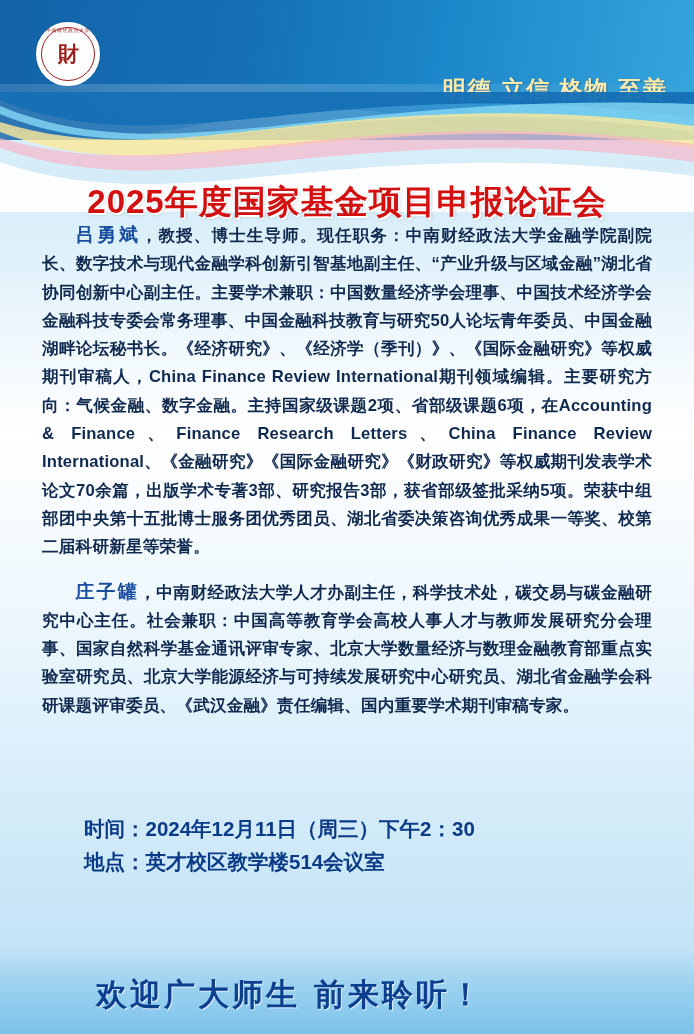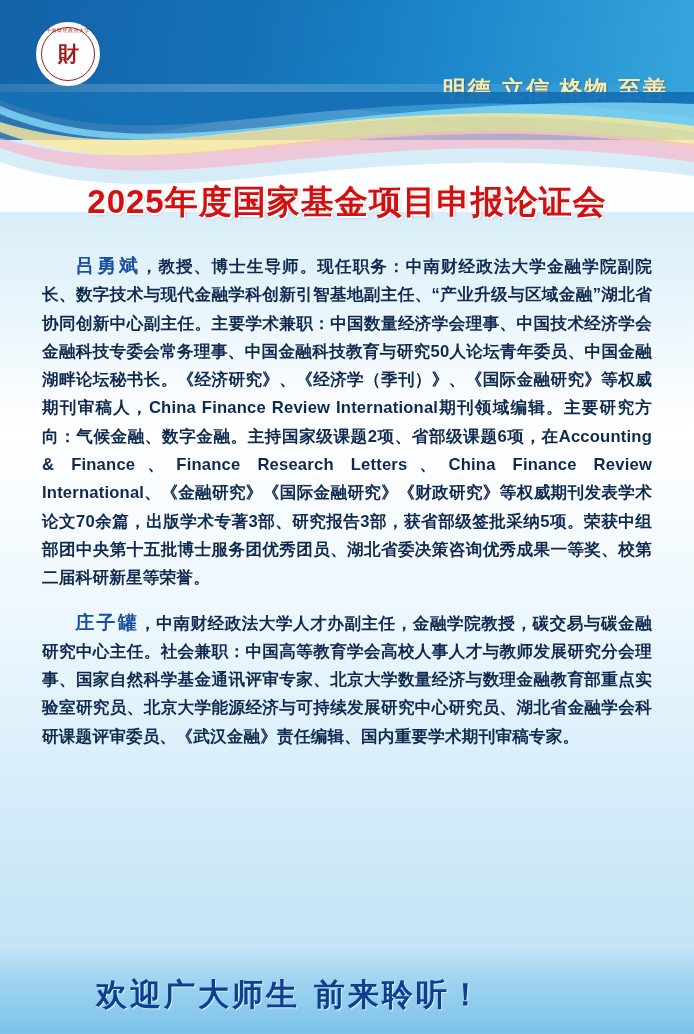--- a/index.html
+++ b/index.html
@@ -117,21 +117,21 @@
     font-weight: bold;
     color: #d40f0f;
     letter-spacing: 1px;
     text-shadow: 1.5px 1.5px 0 #ffffff, 2px 2px 3px rgba(0,0,0,0.18);
     white-space: nowrap;
   }
 
   
   .body-wrap {
     position: absolute;
-    left: 42px; top: 252px;
+    left: 42px; top: 221px;
     width: 610px;
   }
   .para {
     font-family: "Liberation Sans", sans-serif;
     font-size: 16.6px;
     line-height: 28.3px;
     color: #10294f;
     font-weight: bold;
     text-align: justify;
     text-indent: 2em;
@@ -208,23 +208,25 @@
     <path d="M0,70 C180,132 340,38 694,84 L694,120 L0,120 Z" fill="#ffffff" opacity="0.92"></path>
   </svg>
 
   <div class="main-title">2025年度国家基金项目申报论证会</div>
 
   <div class="body-wrap">
     <p class="para">
       <span class="speaker">吕勇斌</span><span>，教授、博士生导师。现任职务：中南财经政法大学金融学院副院长、数字技术与现代金融学科创新引智基地副主任、“产业升级与区域金融”湖北省协同创新中心副主任。主要学术兼职：中国数量经济学会理事、中国技术经济学会金融科技专委会常务理事、中国金融科技教育与研究50人论坛青年委员、中国金融湖畔论坛秘书长。《经济研究》、《经济学（季刊）》、《国际金融研究》等权威期刊审稿人，China Finance Review International期刊领域编辑。主要研究方向：气候金融、数字金融。主持国家级课题2项、省部级课题6项，在Accounting &amp; Finance、Finance Research Letters、China Finance Review International、《金融研究》《国际金融研究》《财政研究》等权威期刊发表学术论文70余篇，出版学术专著3部、研究报告3部，获省部级签批采纳5项。荣获中组部团中央第十五批博士服务团优秀团员、湖北省委决策咨询优秀成果一等奖、校第二届科研新星等荣誉。</span>
     </p>
     <p class="para">
-      <span class="speaker">庄子罐</span><span>，中南财经政法大学人才办副主任，金融学院教授，碳交易与碳金融研究中心主任。社会兼职：中国高等教育学会高校人事人才与教师发展研究分会理事、国家自然科学基金通讯评审专家、北京大学数量经济与数理金融教育部重点实验室研究员、北京大学能源经济与可持续发展研究中心研究员、湖北省金融学会科研课题评审委员、《武汉金融》责任编辑、国内重要学术期刊审稿专家。</span>
+      <span class="speaker">庄子罐</span><span>，中南财经政法大学人才办副主任，科学技术处，碳交易与碳金融研究中心主任。社会兼职：中国高等教育学会高校人事人才与教师发展研究分会理事、国家自然科学基金通讯评审专家、北京大学数量经济与数理金融教育部重点实验室研究员、北京大学能源经济与可持续发展研究中心研究员、湖北省金融学会科研课题评审委员、《武汉金融》责任编辑、国内重要学术期刊审稿专家。</span>
     </p>
   </div>
 
   <div class="info">
+    <div class="info-line">时间：2024年12月11日（周三）下午2：30</div>
+    <div class="info-line">地点：英才校区教学楼514会议室</div>
   </div>
 
   <div class="footer-band"></div>
   <div class="footer-text">欢迎广大师生 前来聆听！</div>
 
 </div>
 
 </body></html>

